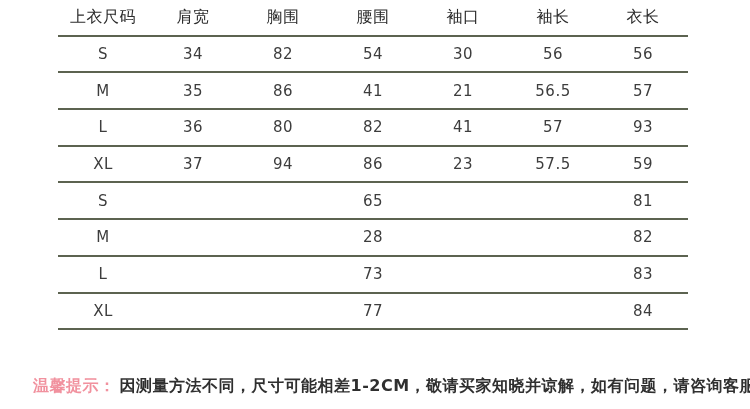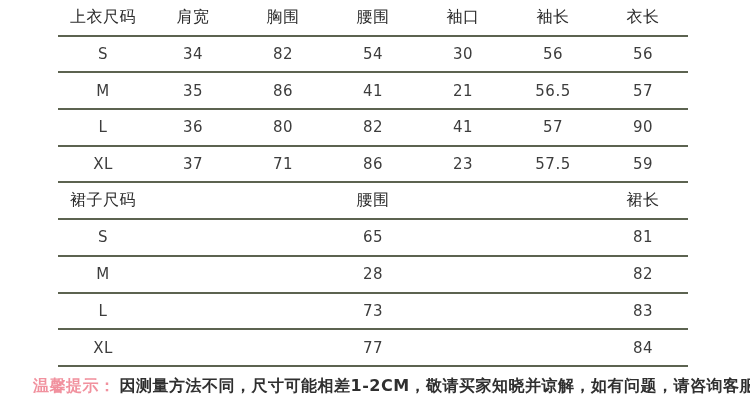--- a/index.html
+++ b/index.html
@@ -87,39 +87,30 @@
         <td>56.5</td>
         <td>57</td>
       </tr>
       <tr>
         <td>L</td>
         <td>36</td>
         <td>80</td>
         <td>82</td>
         <td>41</td>
         <td>57</td>
-        <td>90</td>
+        <td>93</td>
       </tr>
       <tr>
         <td>XL</td>
         <td>37</td>
-        <td>71</td>
+        <td>94</td>
         <td>86</td>
         <td>23</td>
         <td>57.5</td>
         <td>59</td>
-      </tr>
-      <tr class="hdr">
-        <td>裙子尺码</td>
-        <td></td>
-        <td></td>
-        <td>腰围</td>
-        <td></td>
-        <td></td>
-        <td>裙长</td>
       </tr>
       <tr>
         <td>S</td>
         <td></td>
         <td></td>
         <td>65</td>
         <td></td>
         <td></td>
         <td>81</td>
       </tr>

